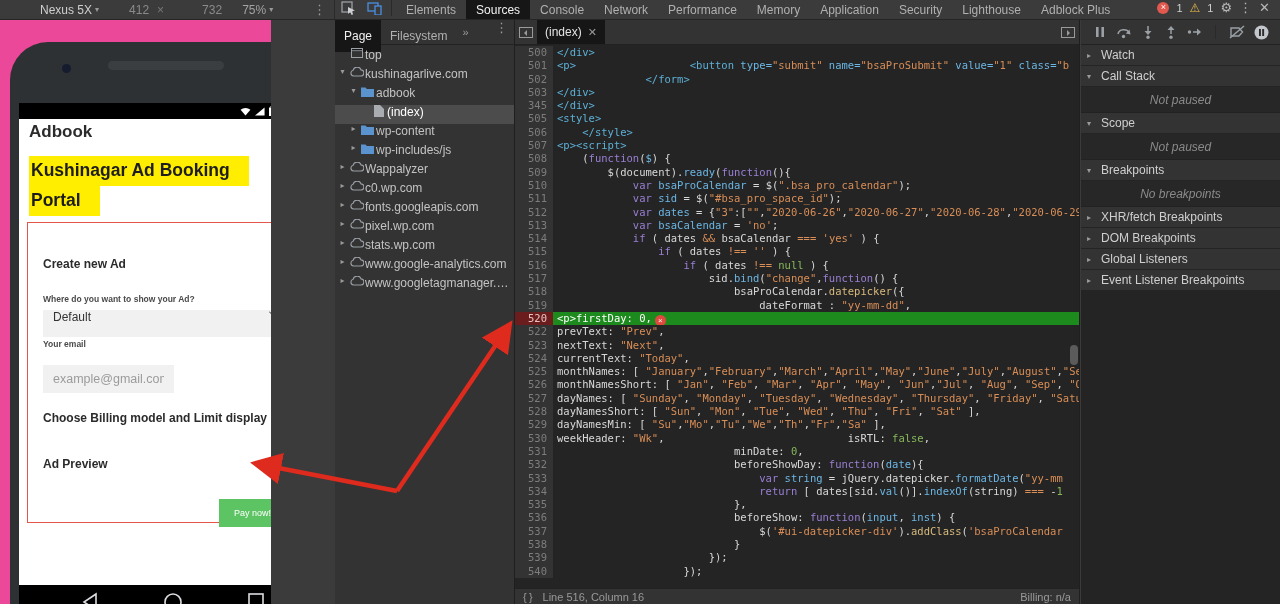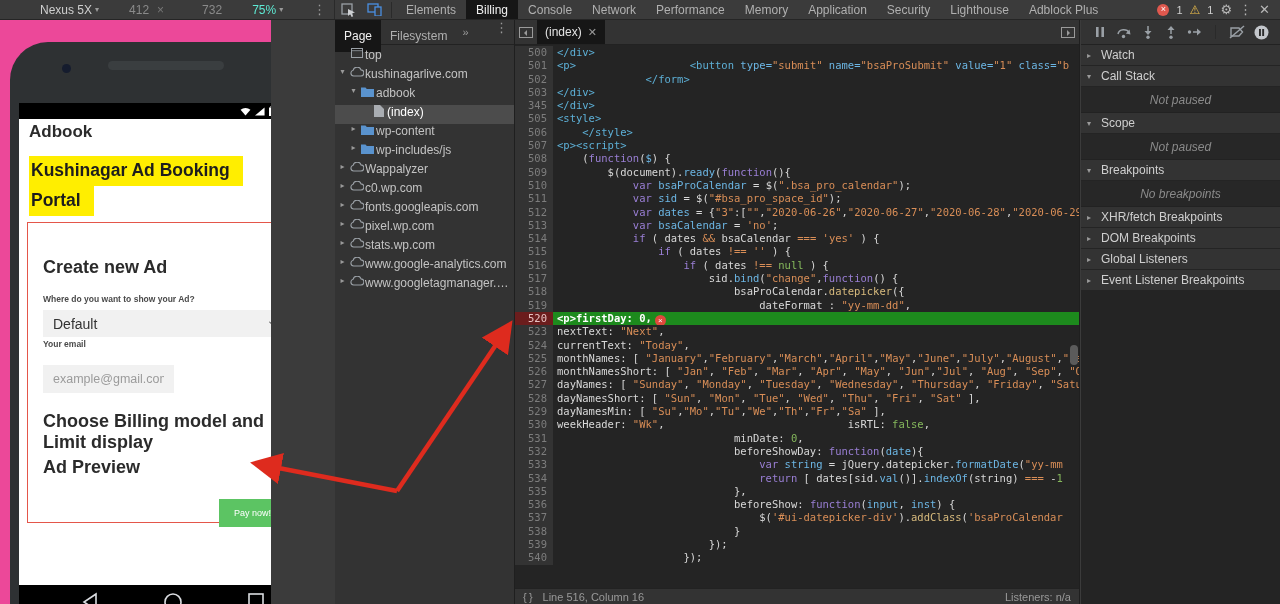--- a/index.html
+++ b/index.html
@@ -2,26 +2,26 @@
 <html style="--hlgreen: #1d8a1d; --yellow: #ffee00; --pay: #5cc463; --upblue: #3fa9f5;"><head>
 <meta charset="utf-8">
 <style>
   *{margin:0;padding:0;box-sizing:border-box}
   html,body{width:1280px;height:604px;overflow:hidden;background:#3b3b3b;
     font-family:"Liberation Sans",sans-serif;-webkit-font-smoothing:antialiased}
   #root{position:relative;width:1280px;height:604px;overflow:hidden}
 
   
   .topbar{position:absolute;left:0;top:0;width:1280px;height:20px;background:#3b3b3b;
-    border-bottom:1px solid #252525;display:flex;align-items:center;color:#bdbdbd;font-size:12px;z-index:5}
+    border-bottom:1px solid #252525;display:flex;align-items:flex-start;color:#bdbdbd;font-size:12px;z-index:5}
   .dev-toolbar{width:335px;height:100%;display:flex;align-items:center;border-right:1px solid #2a2a2a}
   .dev-toolbar .lbl{margin-left:40px;color:#cfcfcf;cursor:default}
   .dev-toolbar .dim{color:#8a8a8a;margin-left:30px}
   .dev-toolbar .dimx{color:#777;margin:0 8px}
-  .dev-toolbar .zoom{color:#5eead4;margin-left:30px}
+  .dev-toolbar .zoom{color:#a3a3a3;margin-left:20px}
   .caret{font-size:8px;color:#9a9a9a;margin-left:3px}
   .vdots{color:#9a9a9a;margin-left:auto;margin-right:8px;font-size:13px;letter-spacing:0}
   .bar-ic{width:20px;height:16px;display:flex;align-items:center;justify-content:center;margin:0 3px}
   .sep{width:1px;height:16px;background:#2a2a2a;margin:0 4px}
   .tabs{display:flex;height:100%;align-items:stretch}
   .tab{display:flex;align-items:center;padding:4px 10px;color:#b0b0b0;cursor:default;white-space:nowrap}
   .tab.sel{background:#161616;color:#f1f1f1}
   .top-right{margin-left:auto;display:flex;align-items:center;gap:7px;padding-right:10px}
   .err-badge{width:12px;height:12px;border-radius:50%;background:#e0584e;color:#fff;font-size:9px;
     display:flex;align-items:center;justify-content:center;line-height:1}
@@ -34,26 +34,26 @@
   .phone{position:absolute;left:10px;top:22px;width:308px;height:600px;background:#2e3133;
     border-radius:38px 38px 0 0}
   .cam{position:absolute;left:52px;top:22px;width:9px;height:9px;border-radius:50%;background:#151c2e}
   .speaker{position:absolute;left:98px;top:19px;width:116px;height:9px;border-radius:5px;background:#3a3e40}
   .screen{position:absolute;left:9px;top:61px;width:290px;height:539px;background:#fff;overflow:hidden}
   .sbar{position:absolute;left:0;top:0;width:100%;height:16px;background:#000;display:flex;
     align-items:center;justify-content:flex-end;gap:4px;padding-right:6px}
   .sbar .time{color:#fff;font-size:9.5px}
   .site-title{position:absolute;left:10px;top:19px;font-size:17px;font-weight:800;color:#2b2b2b}
   .headline{position:absolute;left:10px;top:53px;font-size:17.5px;font-weight:800;color:#1d1d1d;line-height:27px}
-  .headline .hl-y{background:var(--yellow);padding:1px 13px 2px 2px;display:inline-block}
+  .headline .hl-y{background:var(--yellow);padding:1px 19px 2px 2px;display:inline-block}
   .adform{position:absolute;left:8px;top:119px;width:270px;height:301px;border:1px solid #e4564a;background:#fff}
-  .f-h{position:absolute;left:15px;font-size:18px;font-weight:700;color:#2b2b2b}
+  .f-h{position:absolute;left:15px;font-size:12px;font-weight:700;color:#2b2b2b}
   .f-lbl{position:absolute;left:15px;font-size:8.5px;font-weight:600;color:#4a4a4a}
   .f-select{position:absolute;left:15px;top:87px;width:243px;height:27px;background:#f1f1f1;
-    display:flex;align-items:center;padding:0 10px;font-size:14px;color:#333}
+    display:flex;align-items:flex-start;padding:0 10px;font-size:12px;color:#333}
   .chev{margin-left:auto;width:7px;height:7px;border-right:1.5px solid #555;border-bottom:1.5px solid #555;
     transform:rotate(45deg) translateY(-2px)}
   .f-input{position:absolute;left:15px;top:142px;width:131px;height:28px;background:#f1f1f1;border:0;
     padding:0 10px;font-size:12.5px;color:#333;font-family:"Liberation Sans",sans-serif}
   .f-input::placeholder{color:#9b9b9b}
   .pay-btn{position:absolute;left:191px;top:276px;width:67px;height:28px;background:var(--pay);border:0;
     color:#fff;font-size:9px;font-family:"Liberation Sans",sans-serif}
   .uptop{position:absolute;left:257px;top:452px;width:34px;height:27px;background:var(--upblue);
     display:flex;align-items:center;justify-content:center}
   .uptop .chu{width:9px;height:9px;border-left:3px solid #fff;border-top:3px solid #fff;
@@ -88,21 +88,21 @@
   .ed-tabs .spacer{flex:1}
   .code{position:absolute;left:0;top:26px;right:0;bottom:16px;overflow:hidden;
     font-family:"DejaVu Sans Mono","Liberation Mono",monospace;font-size:10.5px;line-height:13.3px}
   .cl{display:flex;height:13.3px;white-space:pre}
   .ln{width:38px;flex:none;background:#333;color:#7d7d7d;text-align:right;padding-right:6px}
   .ct{flex:1;padding-left:4px;overflow:hidden}
   .cl.hl .ct{background:var(--hlgreen)}
   .cl.hl .ln{background:#6b1d1d;color:#e8c2c2}
   .tk-d{color:#d8d8d8}.tk-t{color:#5db0d7}.tk-s{color:#d98e57}.tk-k{color:#9a7fd5}
   .tk-v{color:#6cb6e4}.tk-f{color:#6cb6e4}.tk-y{color:#d7ba7d}.tk-n{color:#85b85c}
-  .tk-o{color:#d98e57}.tk-h{color:#fff;font-weight:bold}
+  .tk-o{color:#d98e57}.tk-h{color:#fff;font-weight:normal}
   .err-ic{display:inline-flex;width:11px;height:11px;border-radius:50%;background:#e0493d;color:#fff;
     font-size:8px;align-items:center;justify-content:center;margin-left:3px;vertical-align:-1px;
     font-family:"Liberation Sans",sans-serif}
   .vscroll{position:absolute;right:1px;top:325px;width:8px;height:20px;background:#5b5b5b;border-radius:4px}
   .ed-status{position:absolute;left:0;bottom:0;right:0;height:16px;background:#333;border-top:1px solid #222;
     display:flex;align-items:center;font-size:11px;color:#999;padding:0 8px;gap:10px}
   .ed-status .right{margin-left:auto}
 
   
   .dbg{position:absolute;left:1081px;top:20px;width:199px;height:584px;background:#242424}
@@ -142,21 +142,21 @@
     </span>
     <span class="bar-ic">
       <svg width="15" height="13" viewBox="0 0 15 13">
           <rect x="1" y="1" width="10" height="8" fill="none" stroke="#4a90e2" stroke-width="1.3"></rect>
           <rect x="8" y="4" width="6" height="9" fill="#3b3b3b" stroke="#4a90e2" stroke-width="1.3"></rect>
         </svg>
     </span>
     <span class="sep"></span>
     <div class="tabs" id="devtools-tabs">
         <span class="tab">Elements</span>
-        <span class="tab sel">Billing</span>
+        <span class="tab sel">Sources</span>
         <span class="tab">Console</span>
         <span class="tab">Network</span>
         <span class="tab">Performance</span>
         <span class="tab">Memory</span>
         <span class="tab">Application</span>
         <span class="tab">Security</span>
         <span class="tab">Lighthouse</span>
         <span class="tab">Adblock Plus</span>
       </div>
     <div class="top-right">
@@ -394,20 +394,21 @@
         <div class="cl"><span class="ln">511</span><span class="ct"><span class="tk-d">            </span><span class="tk-k">var</span><span class="tk-d"> </span><span class="tk-v">sid</span><span class="tk-d"> = $(</span><span class="tk-s">"#bsa_pro_space_id"</span><span class="tk-d">);</span></span></div>
         <div class="cl"><span class="ln">512</span><span class="ct"><span class="tk-d">            </span><span class="tk-k">var</span><span class="tk-d"> </span><span class="tk-v">dates</span><span class="tk-d"> = {</span><span class="tk-s">"3"</span><span class="tk-d">:[</span><span class="tk-s">""</span><span class="tk-d">,</span><span class="tk-s">"2020-06-26"</span><span class="tk-d">,</span><span class="tk-s">"2020-06-27"</span><span class="tk-d">,</span><span class="tk-s">"2020-06-28"</span><span class="tk-d">,</span><span class="tk-s">"2020-06-29"</span></span></div>
         <div class="cl"><span class="ln">513</span><span class="ct"><span class="tk-d">            </span><span class="tk-k">var</span><span class="tk-d"> </span><span class="tk-v">bsaCalendar</span><span class="tk-d"> = </span><span class="tk-s">'no'</span><span class="tk-d">;</span></span></div>
         <div class="cl"><span class="ln">514</span><span class="ct"><span class="tk-d">            </span><span class="tk-k">if</span><span class="tk-d"> ( dates </span><span class="tk-o">&amp;&amp;</span><span class="tk-d"> bsaCalendar </span><span class="tk-o">===</span><span class="tk-d"> </span><span class="tk-s">'yes'</span><span class="tk-d"> ) {</span></span></div>
         <div class="cl"><span class="ln">515</span><span class="ct"><span class="tk-d">                </span><span class="tk-k">if</span><span class="tk-d"> ( dates </span><span class="tk-o">!==</span><span class="tk-d"> </span><span class="tk-s">''</span><span class="tk-d"> ) {</span></span></div>
         <div class="cl"><span class="ln">516</span><span class="ct"><span class="tk-d">                    </span><span class="tk-k">if</span><span class="tk-d"> ( dates </span><span class="tk-o">!==</span><span class="tk-d"> </span><span class="tk-n">null</span><span class="tk-d"> ) {</span></span></div>
         <div class="cl"><span class="ln">517</span><span class="ct"><span class="tk-d">                        sid.</span><span class="tk-f">bind</span><span class="tk-d">(</span><span class="tk-s">"change"</span><span class="tk-d">,</span><span class="tk-k">function</span><span class="tk-d">() {</span></span></div>
         <div class="cl"><span class="ln">518</span><span class="ct"><span class="tk-d">                            bsaProCalendar.</span><span class="tk-y">datepicker</span><span class="tk-d">({</span></span></div>
         <div class="cl"><span class="ln">519</span><span class="ct"><span class="tk-d">                                dateFormat : </span><span class="tk-s">"yy-mm-dd"</span><span class="tk-d">,</span></span></div>
         <div class="cl hl"><span class="ln">520</span><span class="ct"><span class="tk-h">&lt;p&gt;firstDay: 0,</span><span class="err-ic">×</span></span></div>
+        <div class="cl"><span class="ln">522</span><span class="ct"><span class="tk-d">prevText: </span><span class="tk-s">"Prev"</span><span class="tk-d">,</span></span></div>
         <div class="cl"><span class="ln">523</span><span class="ct"><span class="tk-d">nextText: </span><span class="tk-s">"Next"</span><span class="tk-d">,</span></span></div>
         <div class="cl"><span class="ln">524</span><span class="ct"><span class="tk-d">currentText: </span><span class="tk-s">"Today"</span><span class="tk-d">,</span></span></div>
         <div class="cl"><span class="ln">525</span><span class="ct"><span class="tk-d">monthNames: [ </span><span class="tk-s">"January"</span><span class="tk-d">,</span><span class="tk-s">"February"</span><span class="tk-d">,</span><span class="tk-s">"March"</span><span class="tk-d">,</span><span class="tk-s">"April"</span><span class="tk-d">,</span><span class="tk-s">"May"</span><span class="tk-d">,</span><span class="tk-s">"June"</span><span class="tk-d">,</span><span class="tk-s">"July"</span><span class="tk-d">,</span><span class="tk-s">"August"</span><span class="tk-d">,</span><span class="tk-s">"Sep</span></span></div>
         <div class="cl"><span class="ln">526</span><span class="ct"><span class="tk-d">monthNamesShort: [ </span><span class="tk-s">"Jan"</span><span class="tk-d">, </span><span class="tk-s">"Feb"</span><span class="tk-d">, </span><span class="tk-s">"Mar"</span><span class="tk-d">, </span><span class="tk-s">"Apr"</span><span class="tk-d">, </span><span class="tk-s">"May"</span><span class="tk-d">, </span><span class="tk-s">"Jun"</span><span class="tk-d">,</span><span class="tk-s">"Jul"</span><span class="tk-d">, </span><span class="tk-s">"Aug"</span><span class="tk-d">, </span><span class="tk-s">"Sep"</span><span class="tk-d">, </span><span class="tk-s">"Oc</span></span></div>
         <div class="cl"><span class="ln">527</span><span class="ct"><span class="tk-d">dayNames: [ </span><span class="tk-s">"Sunday"</span><span class="tk-d">, </span><span class="tk-s">"Monday"</span><span class="tk-d">, </span><span class="tk-s">"Tuesday"</span><span class="tk-d">, </span><span class="tk-s">"Wednesday"</span><span class="tk-d">, </span><span class="tk-s">"Thursday"</span><span class="tk-d">, </span><span class="tk-s">"Friday"</span><span class="tk-d">, </span><span class="tk-s">"Satur</span></span></div>
         <div class="cl"><span class="ln">528</span><span class="ct"><span class="tk-d">dayNamesShort: [ </span><span class="tk-s">"Sun"</span><span class="tk-d">, </span><span class="tk-s">"Mon"</span><span class="tk-d">, </span><span class="tk-s">"Tue"</span><span class="tk-d">, </span><span class="tk-s">"Wed"</span><span class="tk-d">, </span><span class="tk-s">"Thu"</span><span class="tk-d">, </span><span class="tk-s">"Fri"</span><span class="tk-d">, </span><span class="tk-s">"Sat"</span><span class="tk-d"> ],</span></span></div>
         <div class="cl"><span class="ln">529</span><span class="ct"><span class="tk-d">dayNamesMin: [ </span><span class="tk-s">"Su"</span><span class="tk-d">,</span><span class="tk-s">"Mo"</span><span class="tk-d">,</span><span class="tk-s">"Tu"</span><span class="tk-d">,</span><span class="tk-s">"We"</span><span class="tk-d">,</span><span class="tk-s">"Th"</span><span class="tk-d">,</span><span class="tk-s">"Fr"</span><span class="tk-d">,</span><span class="tk-s">"Sa"</span><span class="tk-d"> ],</span></span></div>
         <div class="cl"><span class="ln">530</span><span class="ct"><span class="tk-d">weekHeader: </span><span class="tk-s">"Wk"</span><span class="tk-d">,                             isRTL: </span><span class="tk-n">false</span><span class="tk-d">,</span></span></div>
         <div class="cl"><span class="ln">531</span><span class="ct"><span class="tk-d">                            minDate: </span><span class="tk-n">0</span><span class="tk-d">,</span></span></div>
         <div class="cl"><span class="ln">532</span><span class="ct"><span class="tk-d">                            beforeShowDay: </span><span class="tk-k">function</span><span class="tk-d">(</span><span class="tk-v">date</span><span class="tk-d">){</span></span></div>
@@ -417,21 +418,21 @@
         <div class="cl"><span class="ln">536</span><span class="ct"><span class="tk-d">                            beforeShow: </span><span class="tk-k">function</span><span class="tk-d">(</span><span class="tk-v">input</span><span class="tk-d">, </span><span class="tk-v">inst</span><span class="tk-d">) {</span></span></div>
         <div class="cl"><span class="ln">537</span><span class="ct"><span class="tk-d">                                $(</span><span class="tk-s">'#ui-datepicker-div'</span><span class="tk-d">).</span><span class="tk-y">addClass</span><span class="tk-d">(</span><span class="tk-s">'bsaProCalendar</span></span></div>
         <div class="cl"><span class="ln">538</span><span class="ct"><span class="tk-d">                            }</span></span></div>
         <div class="cl"><span class="ln">539</span><span class="ct"><span class="tk-d">                        });</span></span></div>
         <div class="cl"><span class="ln">540</span><span class="ct"><span class="tk-d">                    });</span></span></div>
       </div>
     <span class="vscroll"></span>
     <div class="ed-status">
       <span>{ }</span>
       <span>Line 516, Column 16</span>
-      <span class="right">Listeners: n/a</span>
+      <span class="right">Billing: n/a</span>
     </div>
   </div>
 
   <div class="dbg">
     <div class="dbg-tools">
       <span>
         <svg width="14" height="14" viewBox="0 0 14 14">
             <rect x="3" y="2" width="2.6" height="10" fill="#9aa0a6"></rect>
             <rect x="8.4" y="2" width="2.6" height="10" fill="#9aa0a6"></rect>
           </svg>

